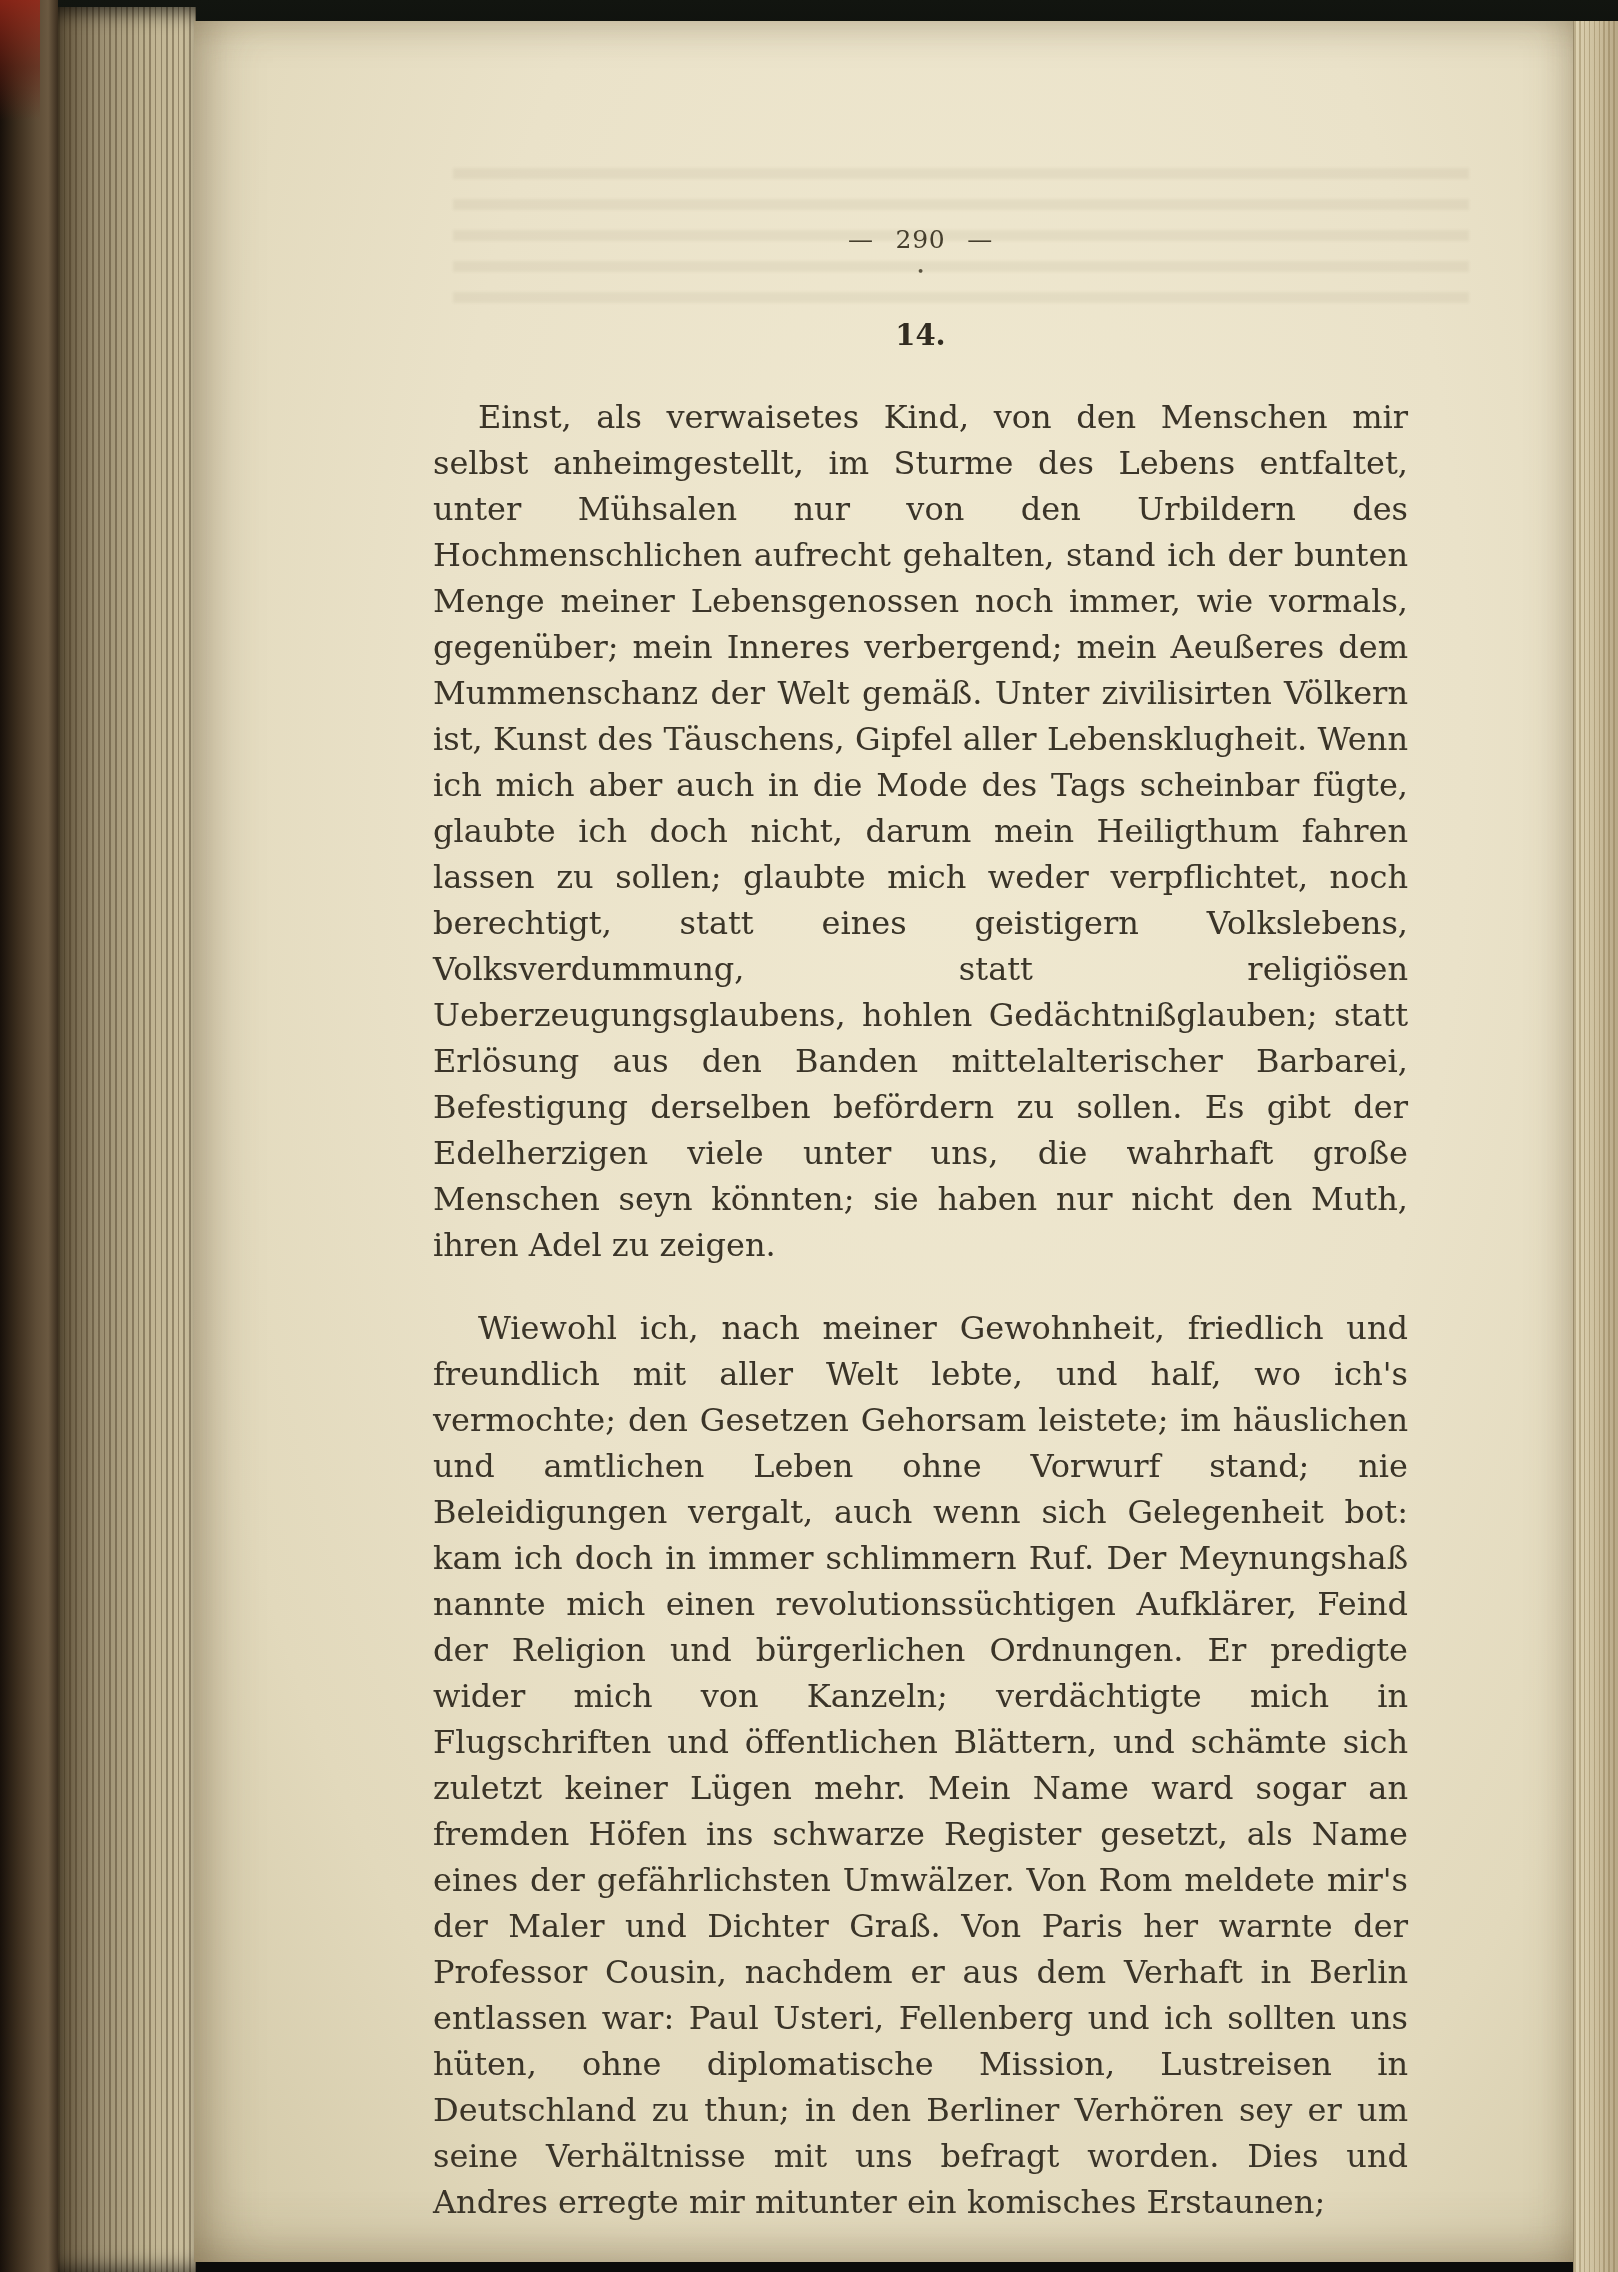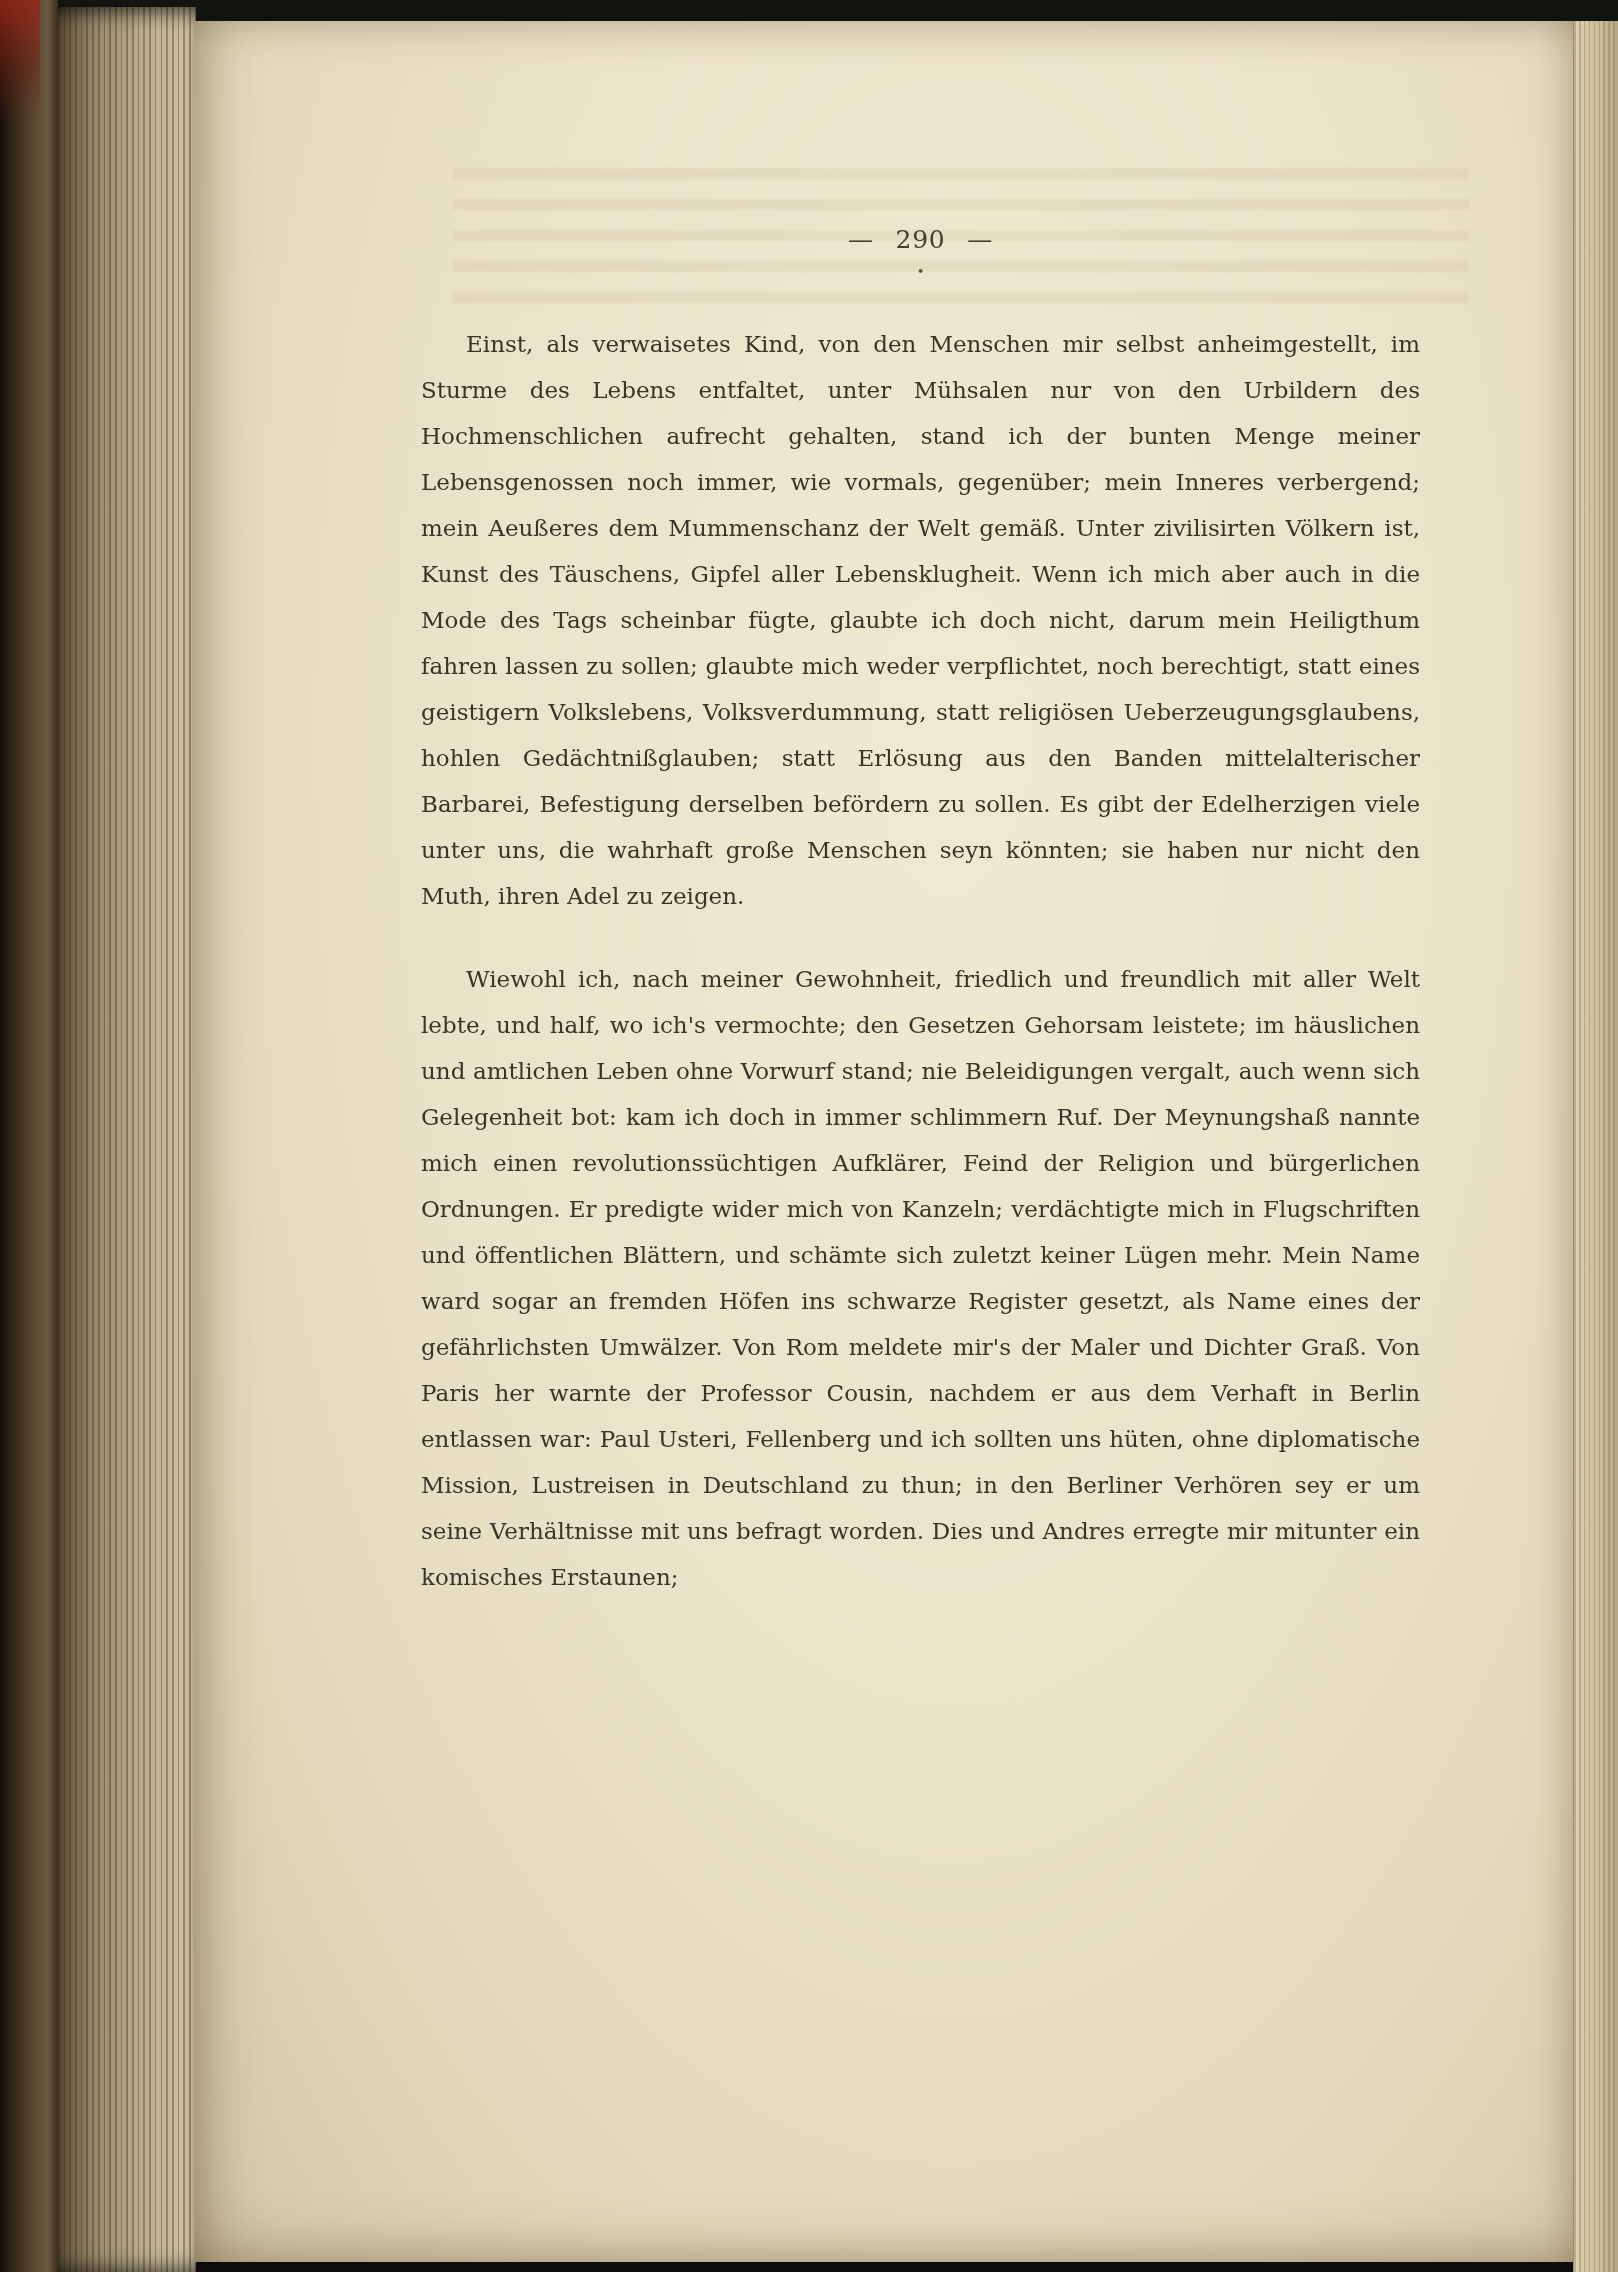--- a/index.html
+++ b/index.html
@@ -112,25 +112,25 @@
   }
   .chapter-title {
     margin-top: 27.5px;
     text-align: center;
     font-size: 32px;
     font-weight: bold;
     letter-spacing: 0.8px;
     color: #322c21;
   }
   .para {
-    font-size: 23px;
+    font-size: 32px;
     line-height: 46px;
     text-align: justify;
     text-indent: 45px;
-    margin: 0;
+    margin: 12px;
     color: #3a3428;
   }
   .para-first { margin-top: 42px; }
   .para-next  { margin-top: 37px; }
 </style>
 </head>
 <body>
 
 <div class="scene">
 
@@ -139,20 +139,21 @@
   <div class="page-edges-left"></div>
 
   <div class="page">
     <div class="ghost-text"></div>
 
     <div class="text-block">
       <div class="page-number">— 290 —</div>
 
       <div class="ornament">•</div>
 
+      <div class="chapter-number">14.</div>
 
 
       <p class="para para-first">Einst, als verwaisetes Kind, von den Menschen mir selbst anheimgestellt, im Sturme des Lebens entfaltet, unter Mühsalen nur von den Urbildern des Hochmenschlichen aufrecht gehalten, stand ich der bunten Menge meiner Lebensgenossen noch immer, wie vormals, gegenüber; mein Inneres verbergend; mein Aeußeres dem Mummenschanz der Welt gemäß. Unter zivilisirten Völkern ist, Kunst des Täuschens, Gipfel aller Lebensklugheit. Wenn ich mich aber auch in die Mode des Tags scheinbar fügte, glaubte ich doch nicht, darum mein Heiligthum fahren lassen zu sollen; glaubte mich weder verpflichtet, noch berechtigt, statt eines geistigern Volkslebens, Volksverdummung, statt religiösen Ueberzeugungsglaubens, hohlen Gedächtnißglauben; statt Erlösung aus den Banden mittelalterischer Barbarei, Befestigung derselben befördern zu sollen. Es gibt der Edelherzigen viele unter uns, die wahrhaft große Menschen seyn könnten; sie haben nur nicht den Muth, ihren Adel zu zeigen.</p>
 
       <p class="para para-next">Wiewohl ich, nach meiner Gewohnheit, friedlich und freundlich mit aller Welt lebte, und half, wo ich's vermochte; den Gesetzen Gehorsam leistete; im häuslichen und amtlichen Leben ohne Vorwurf stand; nie Beleidigungen vergalt, auch wenn sich Gelegenheit bot: kam ich doch in immer schlimmern Ruf. Der Meynungshaß nannte mich einen revolutionssüchtigen Aufklärer, Feind der Religion und bürgerlichen Ordnungen. Er predigte wider mich von Kanzeln; verdächtigte mich in Flugschriften und öffentlichen Blättern, und schämte sich zuletzt keiner Lügen mehr. Mein Name ward sogar an fremden Höfen ins schwarze Register gesetzt, als Name eines der gefährlichsten Umwälzer. Von Rom meldete mir's der Maler und Dichter Graß. Von Paris her warnte der Professor Cousin, nachdem er aus dem Verhaft in Berlin entlassen war: Paul Usteri, Fellenberg und ich sollten uns hüten, ohne diplomatische Mission, Lustreisen in Deutschland zu thun; in den Berliner Verhören sey er um seine Verhältnisse mit uns befragt worden. Dies und Andres erregte mir mitunter ein komisches Erstaunen;</p>
     </div>
   </div>
 
   <div class="page-edge-right"></div>
 

